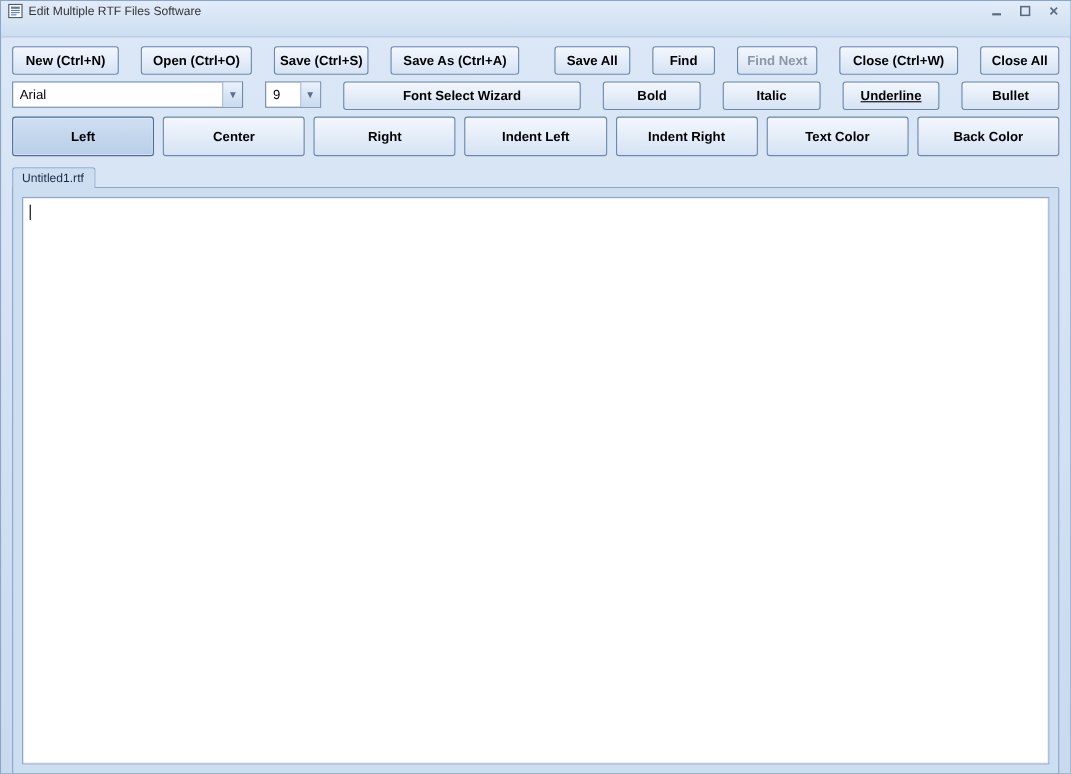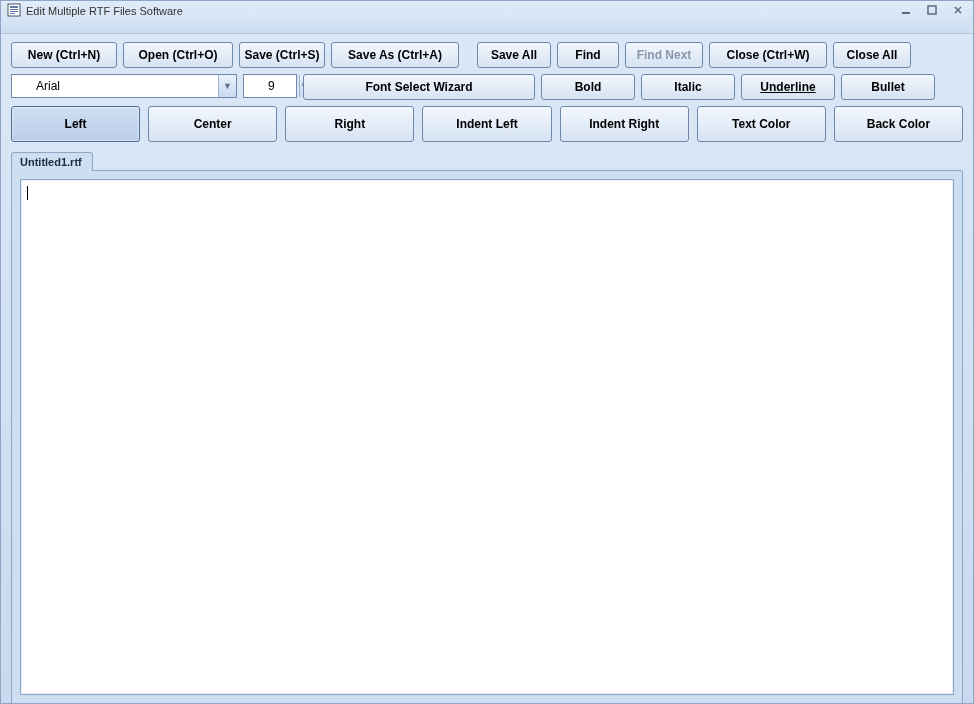--- a/index.html
+++ b/index.html
@@ -48,21 +48,21 @@
 
   .client {
     padding: 8px 10px 10px 10px;
     height: calc(100% - 22px);
     display: flex;
     flex-direction: column;
   }
 
   .row {
     display: flex;
-    gap: 6px;
+    gap: 20px;
     margin-bottom: 6px;
     align-items: stretch;
   }
 
   .btn {
     background: linear-gradient(#f3f7fd, #d6e3f4);
     border: 1px solid #6d88aa;
     border-radius: 3px;
     font-size: 12px;
     font-weight: bold;
@@ -98,21 +98,21 @@
   .combo {
     background: #fff;
     border: 1px solid #6d88aa;
     height: 24px;
     display: flex;
     align-items: center;
     font-size: 12px;
   }
   .combo .combo-text {
     flex: 1;
-    padding: 0 24px;
+    padding: 0 6px;
     color: #000;
   }
   .combo .combo-arrow {
     width: 18px;
     height: 100%;
     background: linear-gradient(#eaf1fb, #c9daef);
     border-left: 1px solid #9cb3d0;
     display: flex; align-items: center; justify-content: center;
     color: #5b6f89;
     font-size: 9px;
@@ -146,21 +146,20 @@
     background: #cddef1;
     border: 1px solid #8ba6c7;
     border-bottom: none;
     border-radius: 3px 3px 0 0;
     padding: 3px 10px 3px 8px;
     font-size: 11px;
     color: #1a2b44;
     position: relative;
     top: 1px;
     cursor: pointer;
-    font-weight: bold;
   }
 
   .editor-frame {
     flex: 1;
     border: 1px solid #8ba6c7;
     background: #cddef1;
     padding: 8px;
     border-radius: 0 2px 2px 2px;
     min-height: 0;
   }

